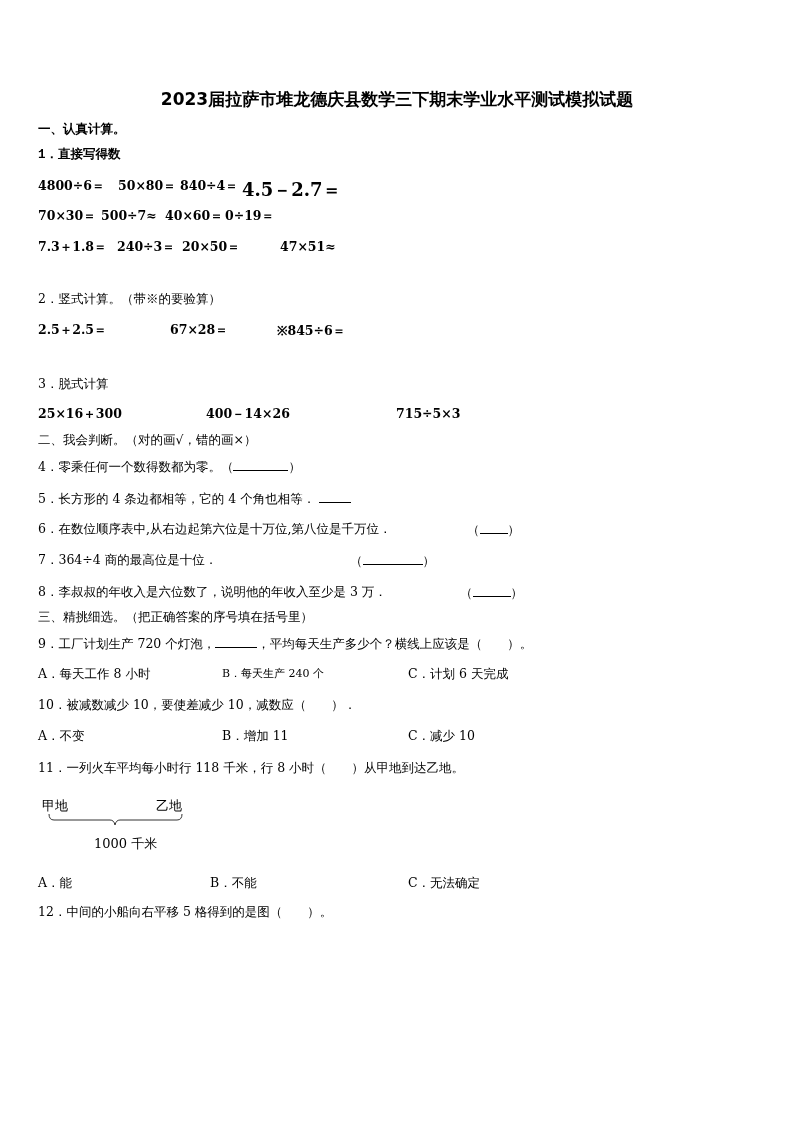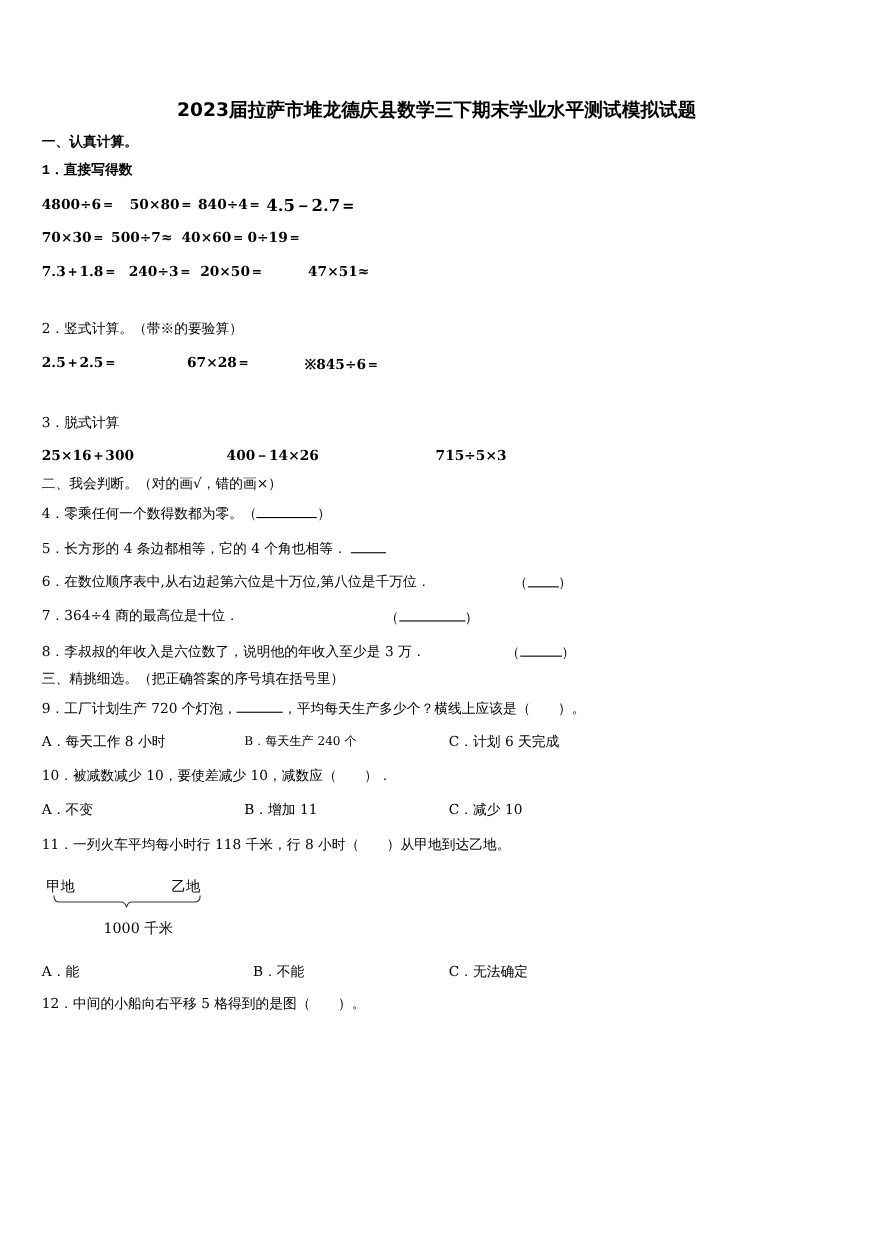--- a/index.html
+++ b/index.html
@@ -19,21 +19,21 @@
 <body>
 
 <div class="title">2023届拉萨市堆龙德庆县数学三下期末学业水平测试模拟试题</div>
 
 <div class="line b" style="top:121px;">一、认真计算。</div>
 <div class="line b" style="top:147px;font-family:Liberation Mono, monospace;">1．直接写得数</div>
 
 <div class="abs b" style="left:38px;top:178px;font-size:12.5px;">4800÷6＝</div>
 <div class="abs b" style="left:118px;top:178px;font-size:12.5px;">50×80＝</div>
 <div class="abs b" style="left:180px;top:178px;font-size:12.5px;">840÷4＝</div>
-<div class="abs b" style="left:242px;top:178px;font-size:15px;">4.5－2.7＝</div>
+<div class="abs b" style="left:242px;top:178px;font-size:18px;">4.5－2.7＝</div>
 
 <div class="abs b" style="left:38px;top:208px;font-size:12.5px;">70×30＝</div>
 <div class="abs b" style="left:101px;top:208px;font-size:12.5px;">500÷7≈</div>
 <div class="abs b" style="left:165px;top:208px;font-size:12.5px;">40×60＝</div>
 <div class="abs b" style="left:225px;top:208px;font-size:12.5px;">0÷19＝</div>
 
 <div class="abs b" style="left:38px;top:239px;font-size:12.5px;">7.3＋1.8＝</div>
 <div class="abs b" style="left:117px;top:239px;font-size:12.5px;">240÷3＝</div>
 <div class="abs b" style="left:182px;top:239px;font-size:12.5px;">20×50＝</div>
 <div class="abs b" style="left:280px;top:239px;font-size:12.5px;">47×51≈</div>
@@ -98,16 +98,16 @@
 <div class="diagram">
   <span class="abs" style="left:2px;top:2px;">甲地</span>
   <span class="abs" style="left:116px;top:2px;">乙地</span>
   <svg class="abs" style="left:0;top:18px;" width="150" height="18">
     <path d="M9 1 Q9 7 14 7 L70 7 Q74 7 75 12 Q76 7 80 7 L137 7 Q142 7 142 1" fill="none" stroke="#333" stroke-width="1"></path>
   </svg>
   <span class="abs" style="left:54px;top:40px;font-family:'DejaVu Serif','Liberation Serif',serif;">1000 千米</span>
 </div>
 
 <div class="abs" style="left:38px;top:875px;font-size:12.5px;">A．能</div>
-<div class="abs" style="left:230px;top:875px;font-size:12.5px;">B．不能</div>
+<div class="abs" style="left:210px;top:875px;font-size:12.5px;">B．不能</div>
 <div class="abs" style="left:408px;top:875px;font-size:12.5px;">C．无法确定</div>
 
 <div class="line" style="top:904px;">12．中间的小船向右平移 5 格得到的是图（　　）。</div>
 
 </body></html>

